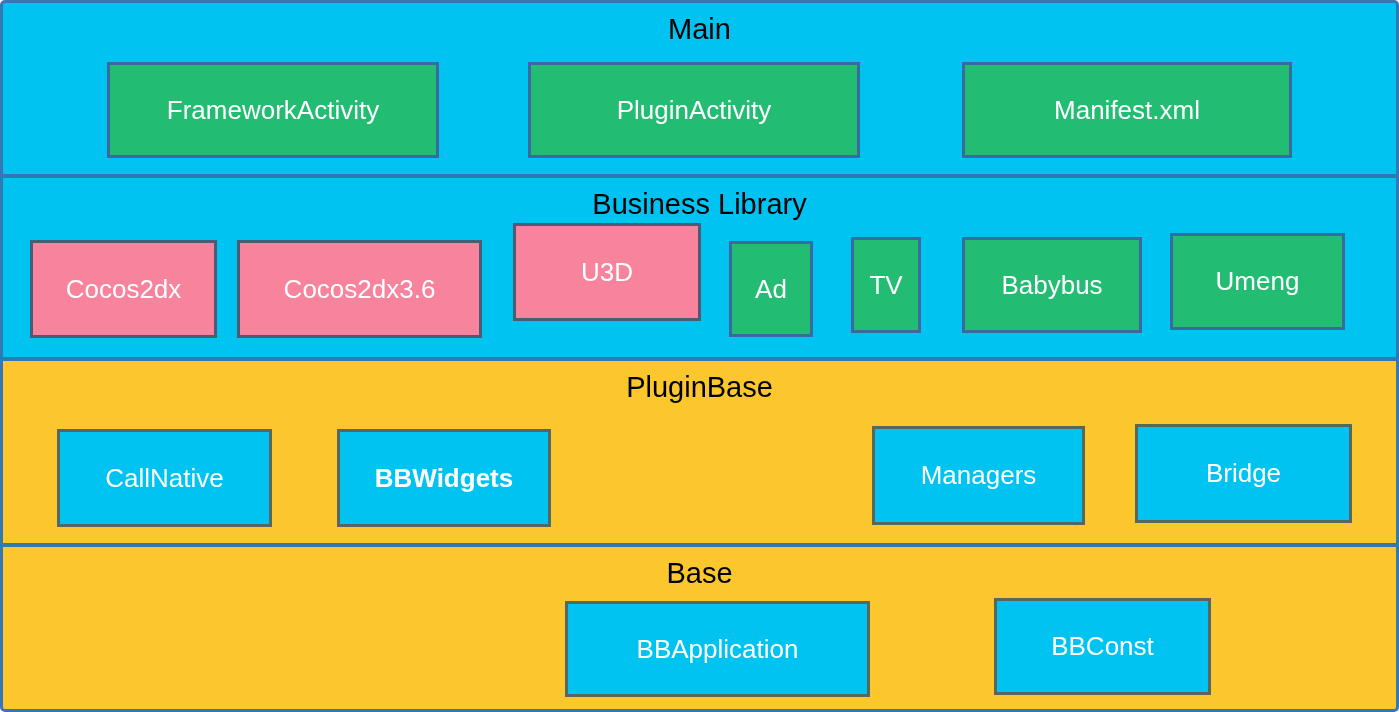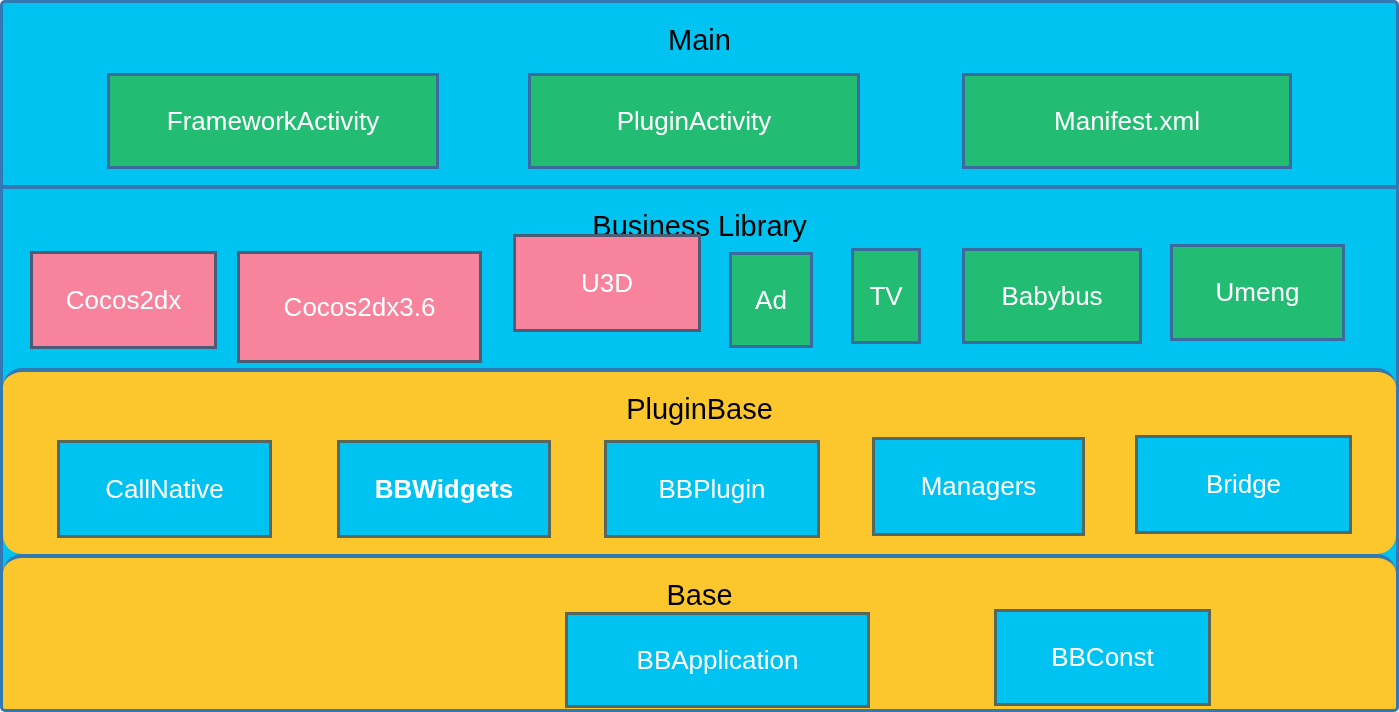--- a/index.html
+++ b/index.html
@@ -10,27 +10,27 @@
   html,body{margin:0;padding:0;background:#ffffff;}
   *{box-sizing:border-box;}
   .canvas{
     position:relative;width:1399px;height:712px;
     border:3px solid var(--divider-blue);border-radius:5px;
     font-family:"Liberation Sans","DejaVu Sans",sans-serif;
     overflow:hidden;background:var(--cyan);
   }
   .band{position:relative;width:100%;}
   .band.cyan{background:var(--cyan);}
-  .band.yellow{background:var(--yellow);border-radius:19px;}
+  .band.yellow{background:var(--yellow);}
   .band.b1{height:170px;}
   .band.b2{height:183px;border-top:4px solid var(--divider-blue);}
   .band.b3{height:186px;border-top:4px solid var(--divider-blue);}
   .band.b4{height:193px;border-top:4px solid var(--divider-blue);}
   .band-title{
-    margin:12px;padding-top:9px;text-align:center;
+    margin:1px;padding-top:9px;text-align:center;
     font-size:29px;font-weight:400;color:var(--title-text);line-height:1.15;
   }
   .box{
     position:absolute;display:flex;align-items:center;justify-content:center;
     color:var(--box-text);font-size:26px;line-height:1.1;text-align:center;
     border:3px solid;
   }
   .box.green{background:var(--green);border-color:var(--green-border);}
   .box.pink{background:var(--pink);border-color:var(--pink-border);}
   .box.cyanbox{background:var(--cyan);border-color:var(--cyan-box-border);}
@@ -52,21 +52,21 @@
     <div class="box green" style="left:959px;top:58px;width:330px;height:96px">
       <span>Manifest.xml</span>
     </div>
   </section>
 
   <section class="band cyan b2">
     <h2 class="band-title">Business Library</h2>
     <div class="box pink" style="left:27px;top:62px;width:187px;height:98px">
       <span>Cocos2dx</span>
     </div>
-    <div class="box pink" style="left:234px;top:62px;width:245px;height:112px">
+    <div class="box pink" style="left:234px;top:62px;width:245px;height:98px">
       <span>Cocos2dx3.6</span>
     </div>
     <div class="box pink" style="left:510px;top:45px;width:188px;height:98px">
       <span>U3D</span>
     </div>
     <div class="box green" style="left:726px;top:63px;width:84px;height:96px">
       <span>Ad</span>
     </div>
     <div class="box green" style="left:848px;top:59px;width:70px;height:96px">
       <span>TV</span>
@@ -80,23 +80,20 @@
   </section>
 
   <section class="band yellow b3">
     <h2 class="band-title">PluginBase</h2>
     <div class="box cyanbox" style="left:54px;top:68px;width:215px;height:98px">
       <span>CallNative</span>
     </div>
     <div class="box cyanbox bold" style="left:334px;top:68px;width:214px;height:98px">
       <span>BBWidgets</span>
     </div>
-    <div class="box cyanbox" style="left:601px;top:68px;width:216px;height:98px">
-      <span>BBPlugin</span>
-    </div>
     <div class="box cyanbox" style="left:1132px;top:63px;width:217px;height:99px">
       <span>Bridge</span>
     </div>
     <div class="box cyanbox" style="left:869px;top:65px;width:213px;height:99px">
       <span>Managers</span>
     </div>
   </section>
 
   <section class="band yellow b4">
     <h2 class="band-title">Base</h2>

